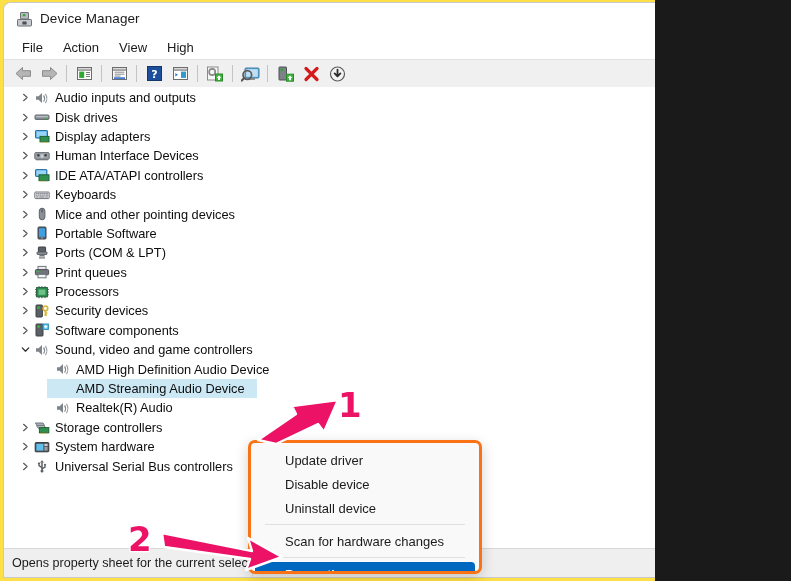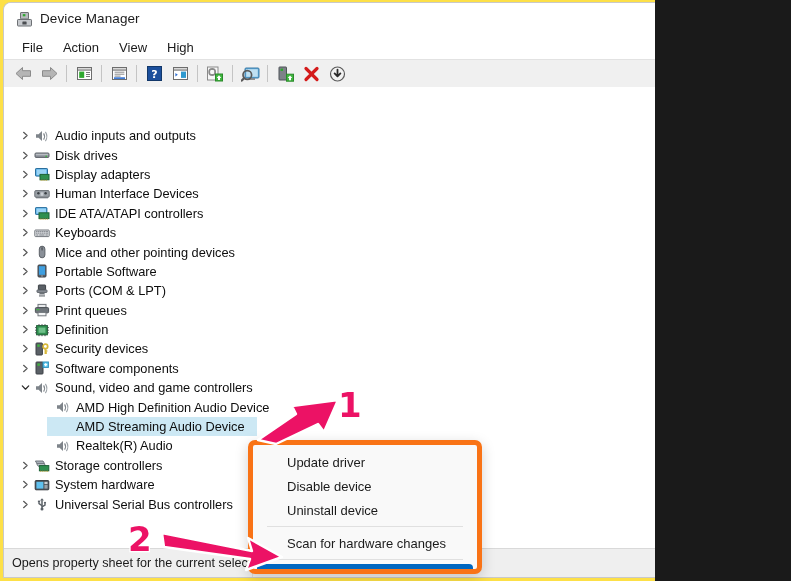--- a/index.html
+++ b/index.html
@@ -65,21 +65,21 @@
   }
   .tb-sep{width:1px;height:17px;background:#c4c4c4;margin:0 4px;}
 
   
   #bodyarea{
     position:absolute;left:0;top:84px;right:0;bottom:29px;background:#ffffff;
     border-top:1px solid #ffffff;
   }
   #treepane{
     position:absolute;left:2px;top:0;right:17px;bottom:0;
-    background:#ffffff;overflow:hidden;margin-top:38px;
+    background:#ffffff;overflow:hidden;
   }
   .row{
     position:relative;height:19.4px;display:flex;align-items:center;
     font-size:12.8px;color:#0d0d0d;white-space:nowrap;cursor:default;
   }
   .row.sel .rowbg{
     position:absolute;left:0;top:0;height:19.4px;background:#cce8f4;
   }
   .chev{
     width:13px;min-width:13px;display:flex;align-items:center;justify-content:center;
@@ -101,21 +101,21 @@
     position:absolute;left:0;right:0;bottom:0;height:28px;background:#efefef;
     border-top:1px solid #d9d9d9;display:flex;align-items:center;
   }
   .sb-cell{height:28px;display:flex;align-items:center;padding-left:8px;box-sizing:border-box;}
   .sb-div{width:1px;height:28px;background:#dcdcdc;}
   #sb-text{font-size:12.6px;color:#1b1b1b;white-space:nowrap;}
 
   
   #ctxmenu{
     position:absolute;left:248px;top:440px;width:234px;height:134px;
-    background:#f9f9f9;border:5px solid #f97316;border-radius:7px;
+    background:#f9f9f9;border:3px solid #f97316;border-radius:7px;
     box-shadow:0 4px 14px rgba(0,0,0,.18);
     padding:5px 4px;box-sizing:border-box;overflow:hidden;
   }
   .ctx-item{
     position:relative;height:24px;display:flex;align-items:center;
     padding-left:30px;font-size:13px;color:#1b1b1b;border-radius:4px;cursor:default;
     white-space:nowrap;
   }
   .ctx-item.hl{background:#0067c0;color:#ffffff;font-weight:bold;}
   .ctx-sep{height:1px;background:#e0e0e0;margin:4px 10px 4px 10px;}
@@ -433,21 +433,21 @@
                 <path d="M2.6 1.3 L6.1 4.5 L2.6 7.7" stroke="#5a5a5a" stroke-width="1.25" fill="none" stroke-linecap="round" stroke-linejoin="round"></path>
               </svg>
             </div>
             <div class="ico">
               <svg width="16" height="14" viewBox="0 0 16 14">
                 <rect x="2.6" y="2.6" width="10.8" height="9.2" fill="#2f8f4f" stroke="#1d6236"></rect>
                 <rect x="4.6" y="4.6" width="6.8" height="5.2" fill="#6fc08a"></rect>
                 <path d="M5 2.6 v-1.4 M8 2.6 v-1.4 M11 2.6 v-1.4 M5 11.8 v1.4 M8 11.8 v1.4 M11 11.8 v1.4 M2.6 4.6 h-1.4 M2.6 7.2 h-1.4 M2.6 9.8 h-1.4 M13.4 4.6 h1.4 M13.4 7.2 h1.4 M13.4 9.8 h1.4" stroke="#3f4449" stroke-width="1"></path>
               </svg>
             </div>
-            <span class="lbl">Definition</span>
+            <span class="lbl">Processors</span>
           </div>
           <div class="row">
             <div style="width: 0px; min-width: 0px;"></div>
             <div class="chev" style="margin-left: 13px;">
               <svg width="9" height="9" viewBox="0 0 9 9">
                 <path d="M2.6 1.3 L6.1 4.5 L2.6 7.7" stroke="#5a5a5a" stroke-width="1.25" fill="none" stroke-linecap="round" stroke-linejoin="round"></path>
               </svg>
             </div>
             <div class="ico">
               <svg width="16" height="14" viewBox="0 0 16 14">

